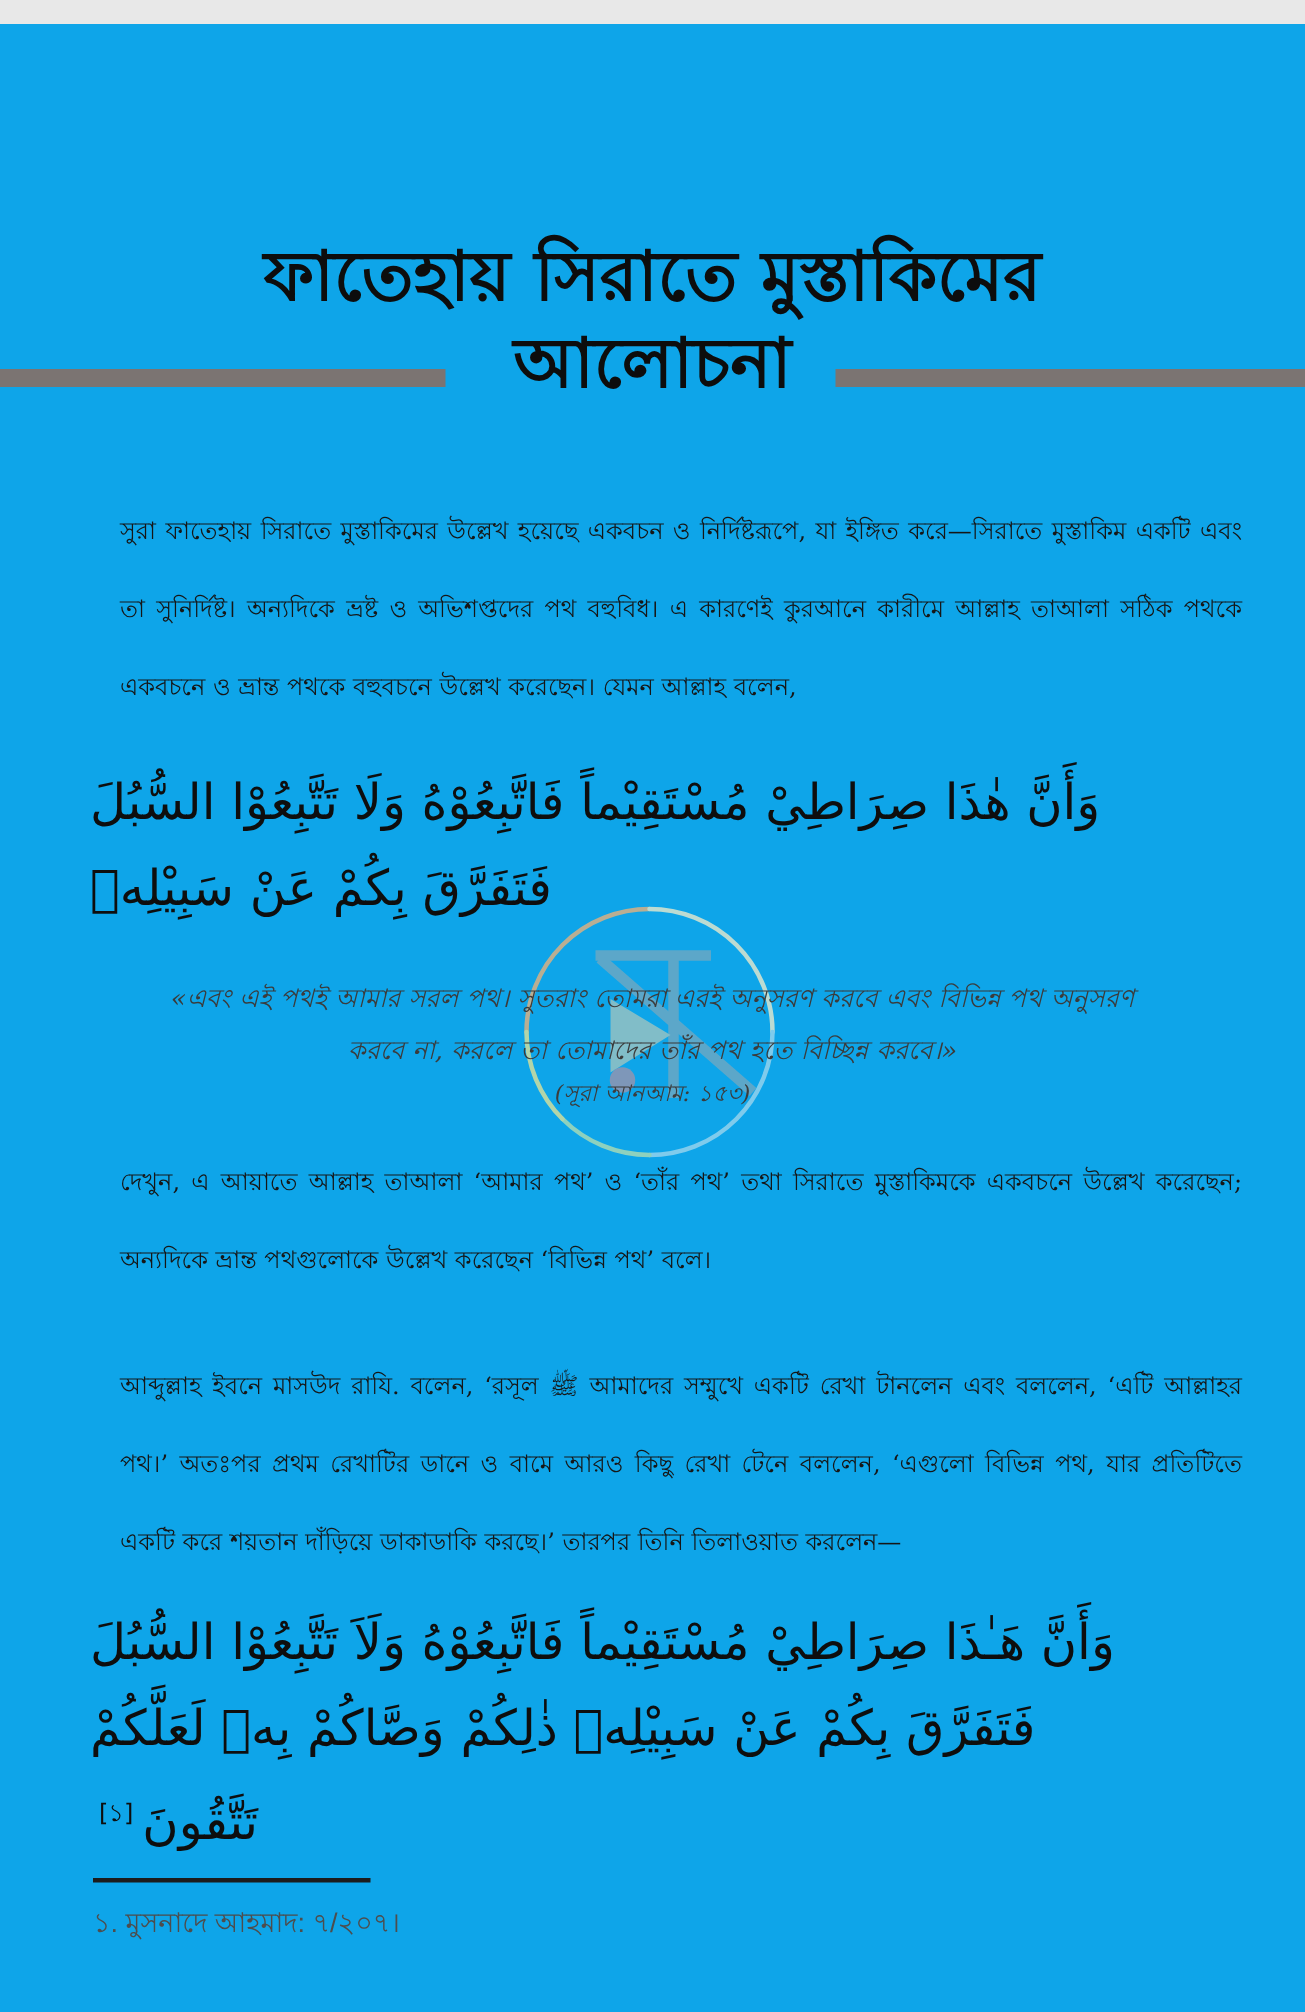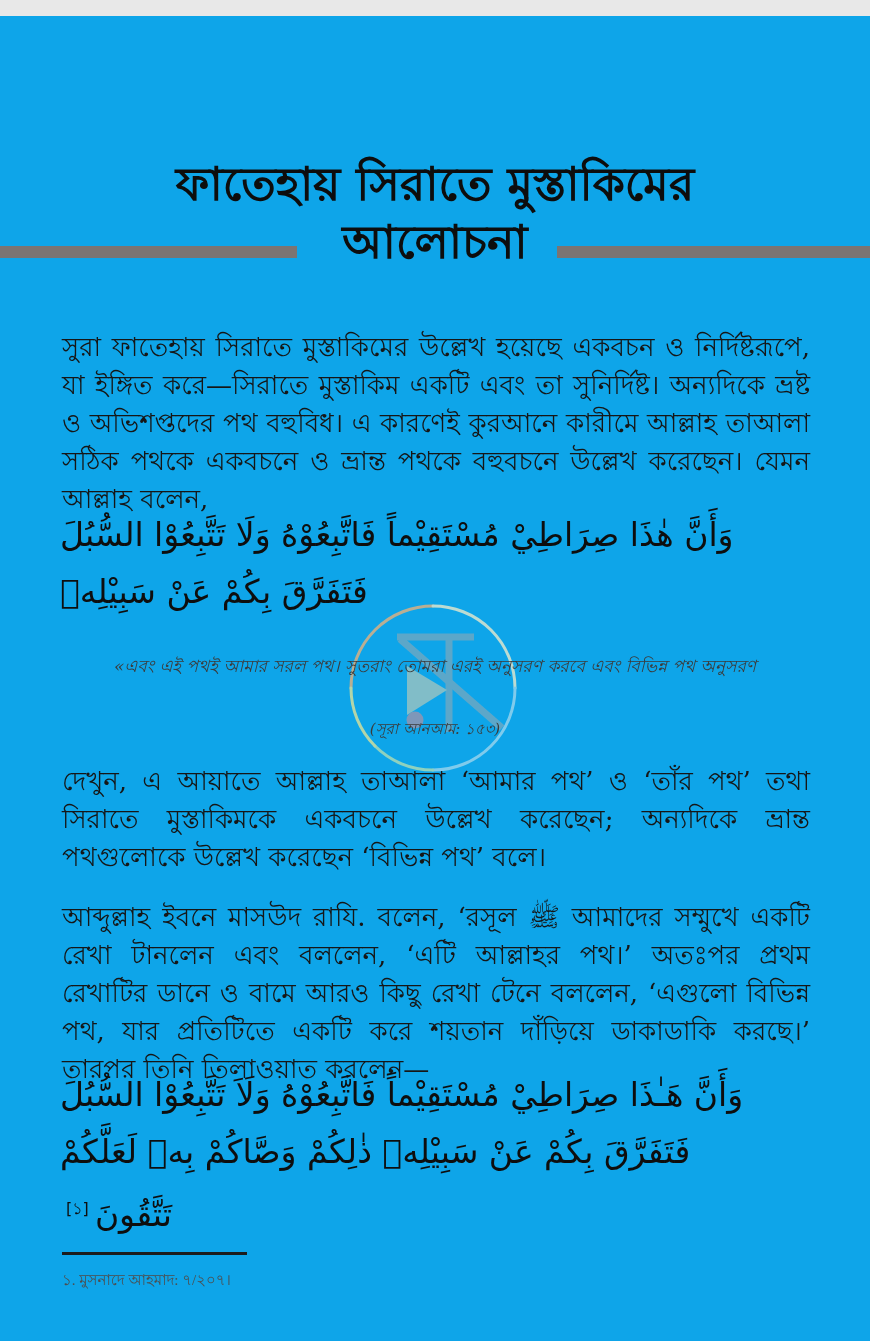--- a/index.html
+++ b/index.html
@@ -21,23 +21,23 @@
     line-height:56px;
     color:#0d0d0d;
     letter-spacing:0;
   }
   .divider-bar{
     height:12px;
     background:#7b7472;
   }
 
   .body-para{
-    left:62px;width:748px;
-    font-size:26px;
-    line-height:38px;
+    left:80px;width:748px;
+    font-size:16px;
+    line-height:52px;
     text-align:justify;
     color:#161616;
     font-family:"DejaVu Serif","Liberation Serif",serif;
   }
 
   .arabic{
     left:60px;width:750px;
     direction:rtl;
     text-align:left;
     font-size:33px;
@@ -72,23 +72,23 @@
     font-family:"DejaVu Serif","Liberation Serif",serif;
   }
 
   .footnote-rule{
     left:62px;top:1236px;
     width:185px;height:3px;
     background:#1c1c1c;
   }
   .footnote-text{
     left:62px;top:1252px;
-    font-size:15px;
+    font-size:18px;
     color:#4d4d4d;
-    font-family:Liberation Serif, serif;
+    font-family:Liberation Sans, sans-serif;
   }
 
   svg.watermark{position:absolute;left:0;top:0;pointer-events:none;}
 </style>
 </head>
 <body>
 
 <div class="page">
 
   <svg class="watermark" width="870" height="1341" viewBox="0 0 870 1341">
@@ -117,20 +117,21 @@
 
   <div class="abs body-para" style="top:312px;">সুরা ফাতেহায় সিরাতে মুস্তাকিমের উল্লেখ হয়েছে একবচন ও নির্দিষ্টরূপে, যা ইঙ্গিত করে—সিরাতে মুস্তাকিম একটি এবং তা সুনির্দিষ্ট। অন্যদিকে ভ্রষ্ট ও অভিশপ্তদের পথ বহুবিধ। এ কারণেই কুরআনে কারীমে আল্লাহ তাআলা সঠিক পথকে একবচনে ও ভ্রান্ত পথকে বহুবচনে উল্লেখ করেছেন। যেমন আল্লাহ বলেন,</div>
 
   <div class="abs arabic" style="top:490px;">
     <div>وَأَنَّ هٰذَا صِرَاطِيْ مُسْتَقِيْماً فَاتَّبِعُوْهُ وَلَا تَتَّبِعُوْا السُّبُلَ</div>
     <div>فَتَفَرَّقَ بِكُمْ عَنْ سَبِيْلِهٖ</div>
   </div>
 
   <div class="abs translation" style="top:633px;">
     <div>«এবং এই পথই আমার সরল পথ। সুতরাং তোমরা এরই অনুসরণ করবে এবং বিভিন্ন পথ অনুসরণ</div>
+    <div>করবে না, করলে তা তোমাদের তাঁর পথ হতে বিচ্ছিন্ন করবে।»</div>
   </div>
   <div class="abs reference" style="top:701px;">(সূরা আনআম: ১৫৩)</div>
 
   <div class="abs body-para" style="top:746px;">দেখুন, এ আয়াতে আল্লাহ তাআলা ‘আমার পথ’ ও ‘তাঁর পথ’ তথা সিরাতে মুস্তাকিমকে একবচনে উল্লেখ করেছেন; অন্যদিকে ভ্রান্ত পথগুলোকে উল্লেখ করেছেন ‘বিভিন্ন পথ’ বলে।</div>
 
   <div class="abs body-para" style="top:882px;">আব্দুল্লাহ ইবনে মাসউদ রাযি. বলেন, ‘রসূল ﷺ আমাদের সম্মুখে একটি রেখা টানলেন এবং বললেন, ‘এটি আল্লাহর পথ।’ অতঃপর প্রথম রেখাটির ডানে ও বামে আরও কিছু রেখা টেনে বললেন, ‘এগুলো বিভিন্ন পথ, যার প্রতিটিতে একটি করে শয়তান দাঁড়িয়ে ডাকাডাকি করছে।’ তারপর তিনি তিলাওয়াত করলেন—</div>
 
   <div class="abs arabic" style="top:1050px;">
     <div>وَأَنَّ هَـٰذَا صِرَاطِيْ مُسْتَقِيْماً فَاتَّبِعُوْهُ وَلَاَ تَتَّبِعُوْا السُّبُلَ</div>
     <div>فَتَفَرَّقَ بِكُمْ عَنْ سَبِيْلِهٖ ذٰلِكُمْ وَصَّاكُمْ بِهٖ لَعَلَّكُمْ</div>

